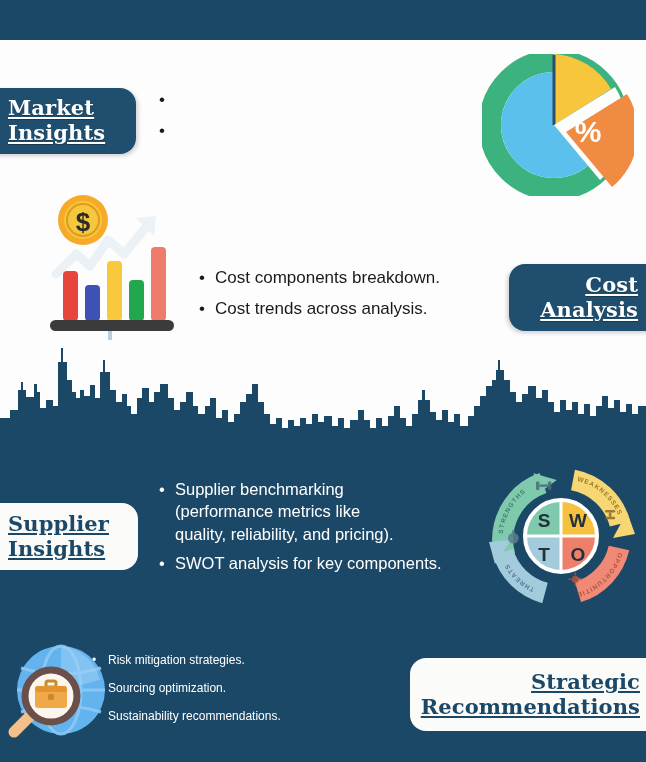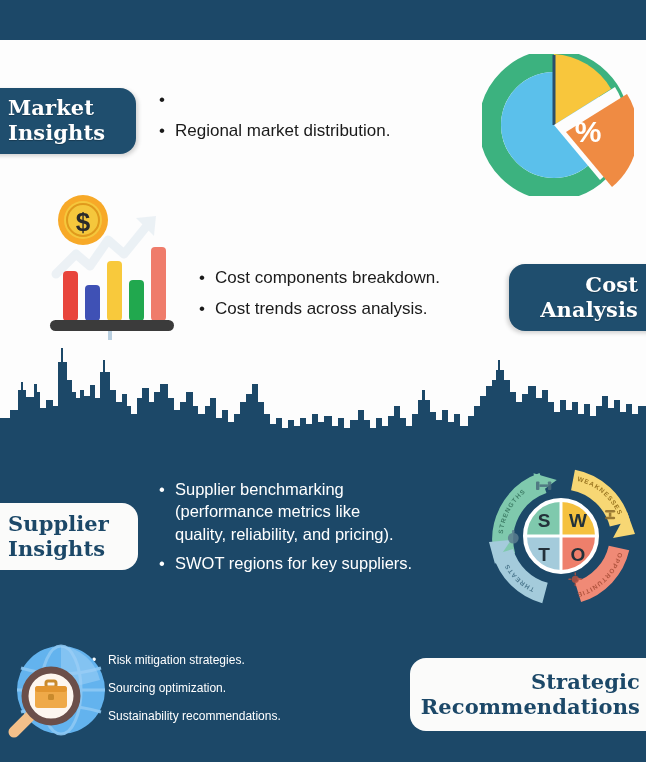--- a/index.html
+++ b/index.html
@@ -90,21 +90,21 @@
   }
   #pill-strategic {
     left: 410px; top: 658px;
     width: 258px; height: 73px;
     border-radius: 16px 0 0 16px;
     padding: 0 28px 0 14px;
     font-size: 21px;
     text-align: right;
     align-items: flex-end;
   }
-  .pill-line { display: block; white-space: nowrap; }
+  .pill-line { display: block; white-space: nowrap; text-decoration: underline; }
 
   
   .bullets { position: absolute; }
   .bullet-row {
     display: flex;
     align-items: flex-start;
     margin-bottom: 8px;
   }
   .bullet-dot {
     flex: 0 0 auto;
@@ -176,21 +176,20 @@
     <span class="pill-line">Market</span>
     <span class="pill-line">Insights</span>
   </div>
 
   <div class="bullets dark-text" id="bullets-market">
     <div class="bullet-row">
       <span class="bullet-dot">•</span>
     </div>
     <div class="bullet-row">
       <span class="bullet-dot">•</span>
-      <span class="bullet-text">Regional market distribution.</span>
     </div>
   </div>
 
   <svg class="gfx" id="gfx-pie" viewBox="0 0 152 142">
 
     <circle cx="72" cy="71" r="64" fill="none" stroke="#3cb27f" stroke-width="22"></circle>
 
     <circle cx="72" cy="71" r="53" fill="#5bc0eb"></circle>
 
     <path d="M72,71 L72,0 A71,71 0 0,1 129,35 Z" fill="#f8c63c"></path>
@@ -255,21 +254,21 @@
 
   <div class="bullets light-text" id="bullets-supplier">
     <div class="bullet-row">
       <span class="bullet-dot">•</span>
       <span class="bullet-text">Supplier benchmarking
 (performance metrics like
  quality, reliability, and pricing).</span>
     </div>
     <div class="bullet-row">
       <span class="bullet-dot">•</span>
-      <span class="bullet-text">SWOT regions for key suppliers.</span>
+      <span class="bullet-text">SWOT analysis for key components.</span>
     </div>
   </div>
 
   <svg class="gfx" id="gfx-swot" viewBox="0 0 160 152">
     <defs>
       <path id="arcTL" d="M24,96 A60,60 0 0,1 64,22"></path>
       <path id="arcTR" d="M92,20 A60,60 0 0,1 140,62"></path>
       <path id="arcBR" d="M138,90 A60,60 0 0,1 96,133"></path>
       <path id="arcBL" d="M64,132 A60,60 0 0,1 22,92"></path>
     </defs>

